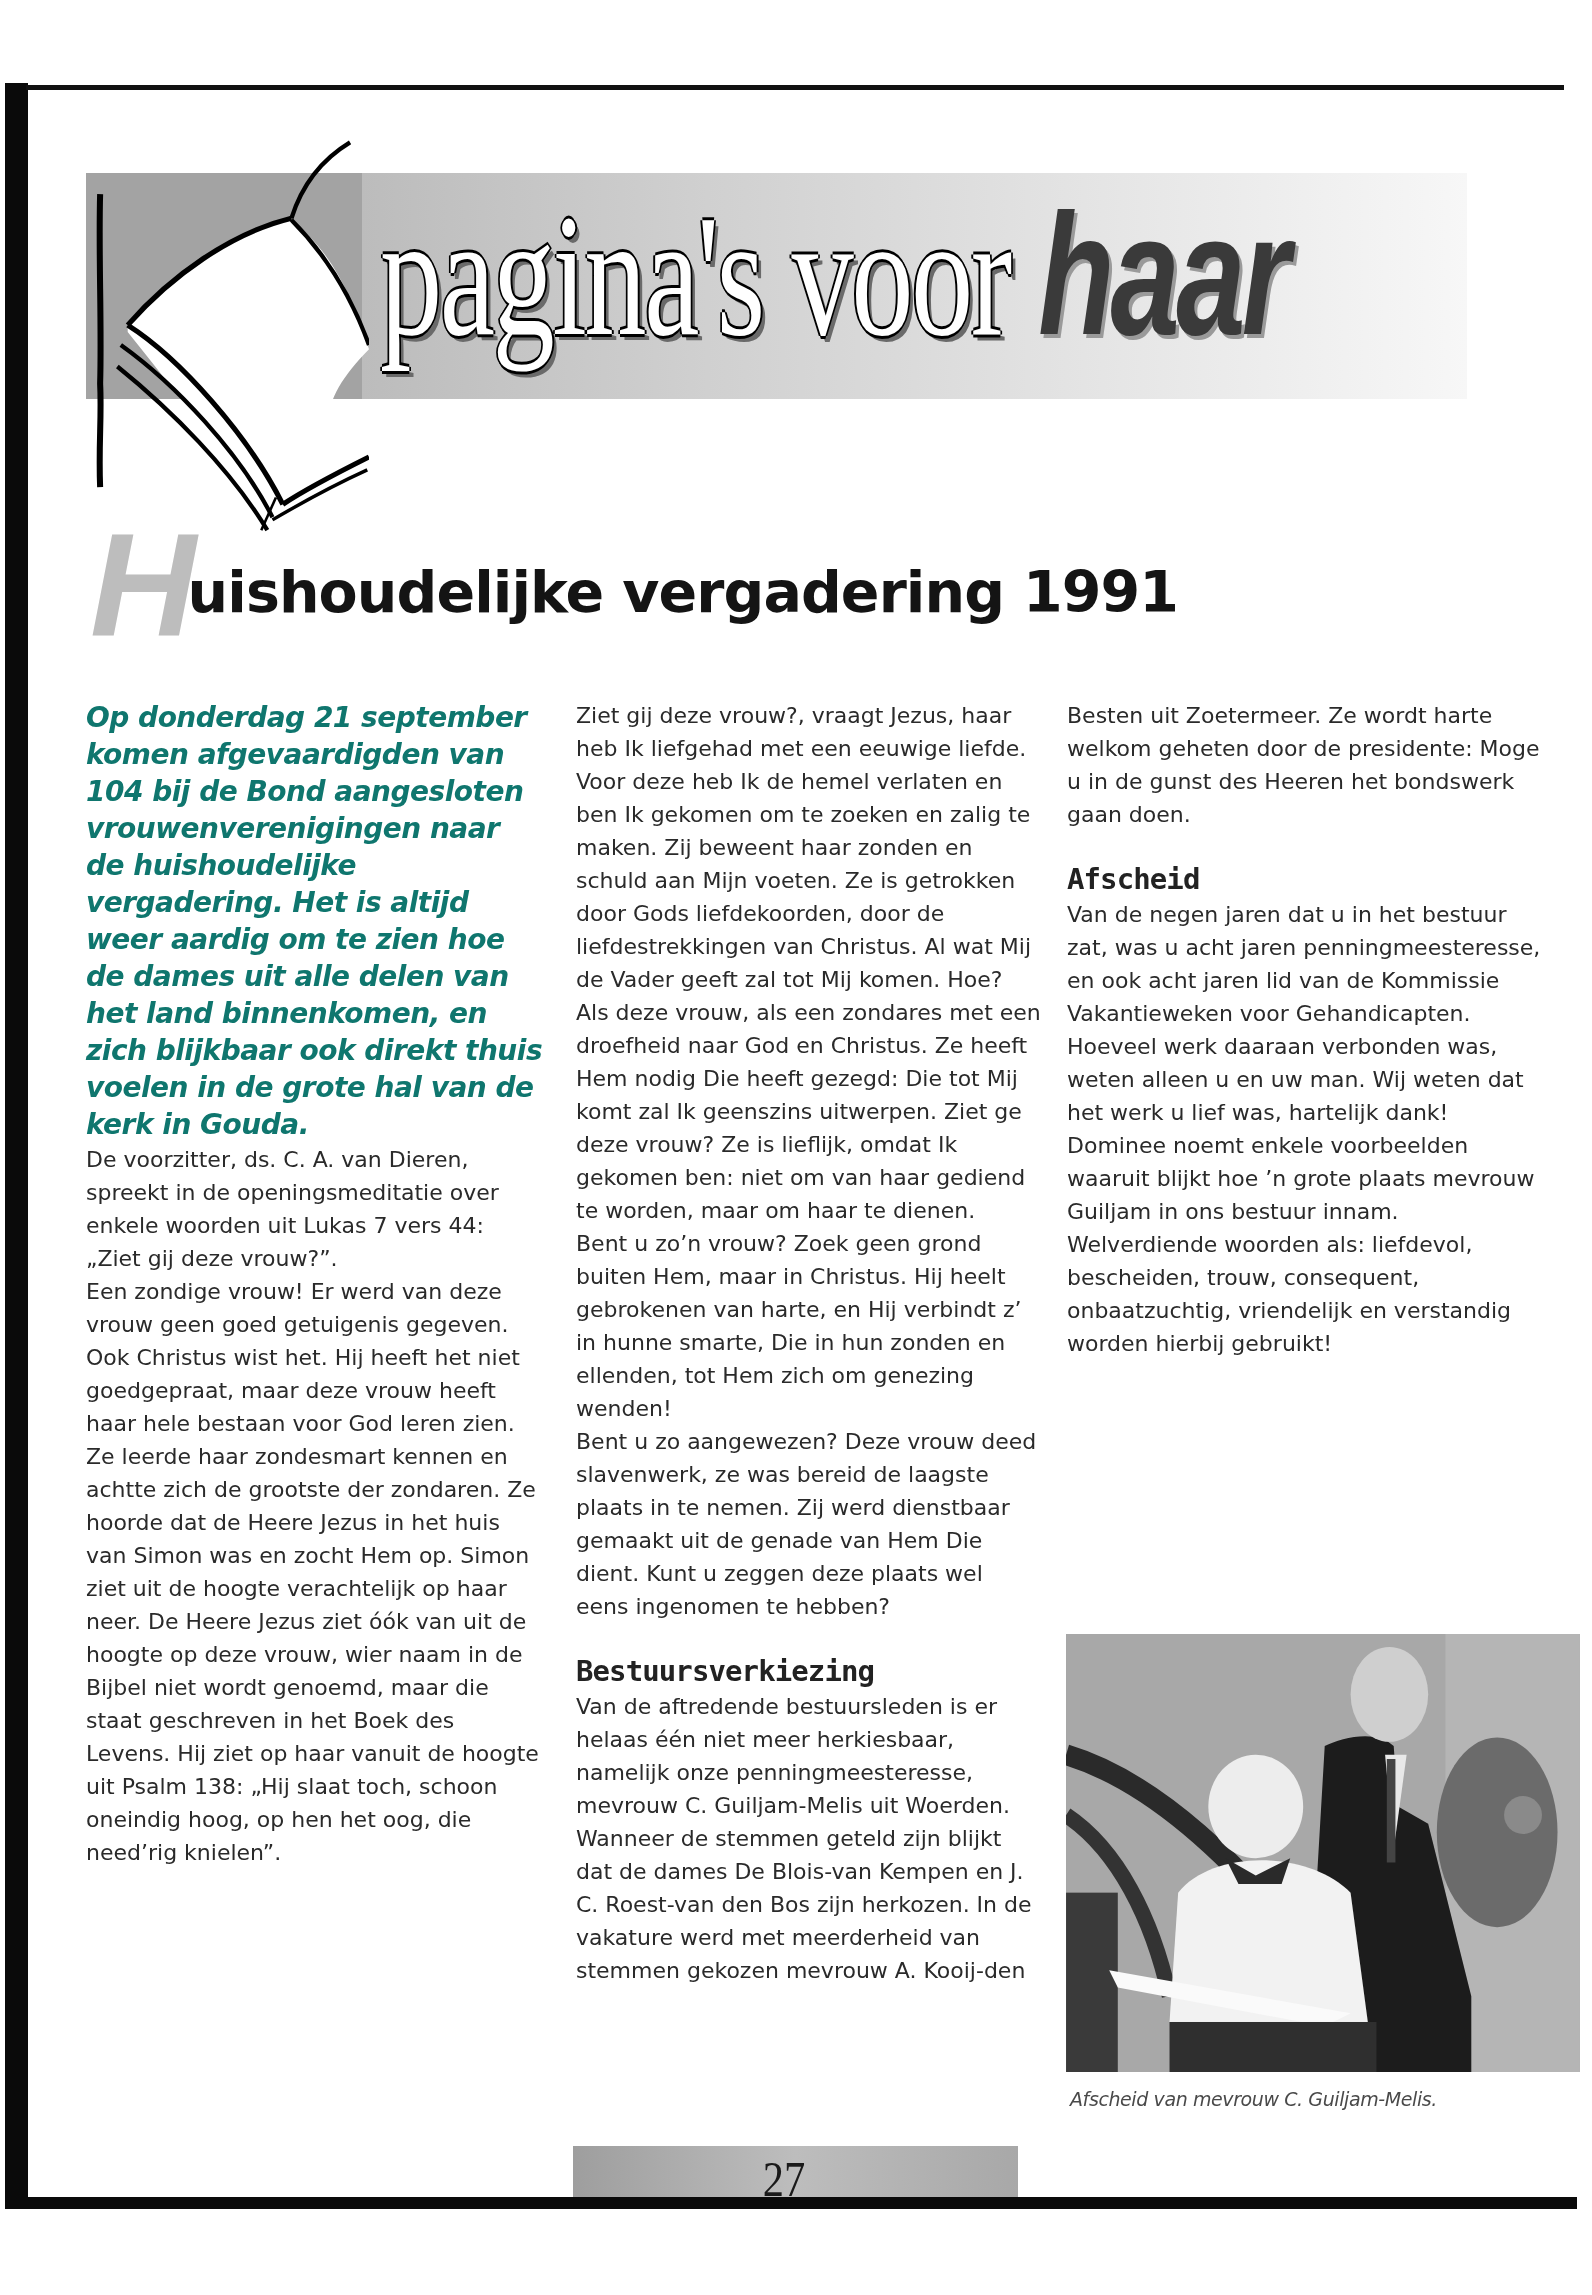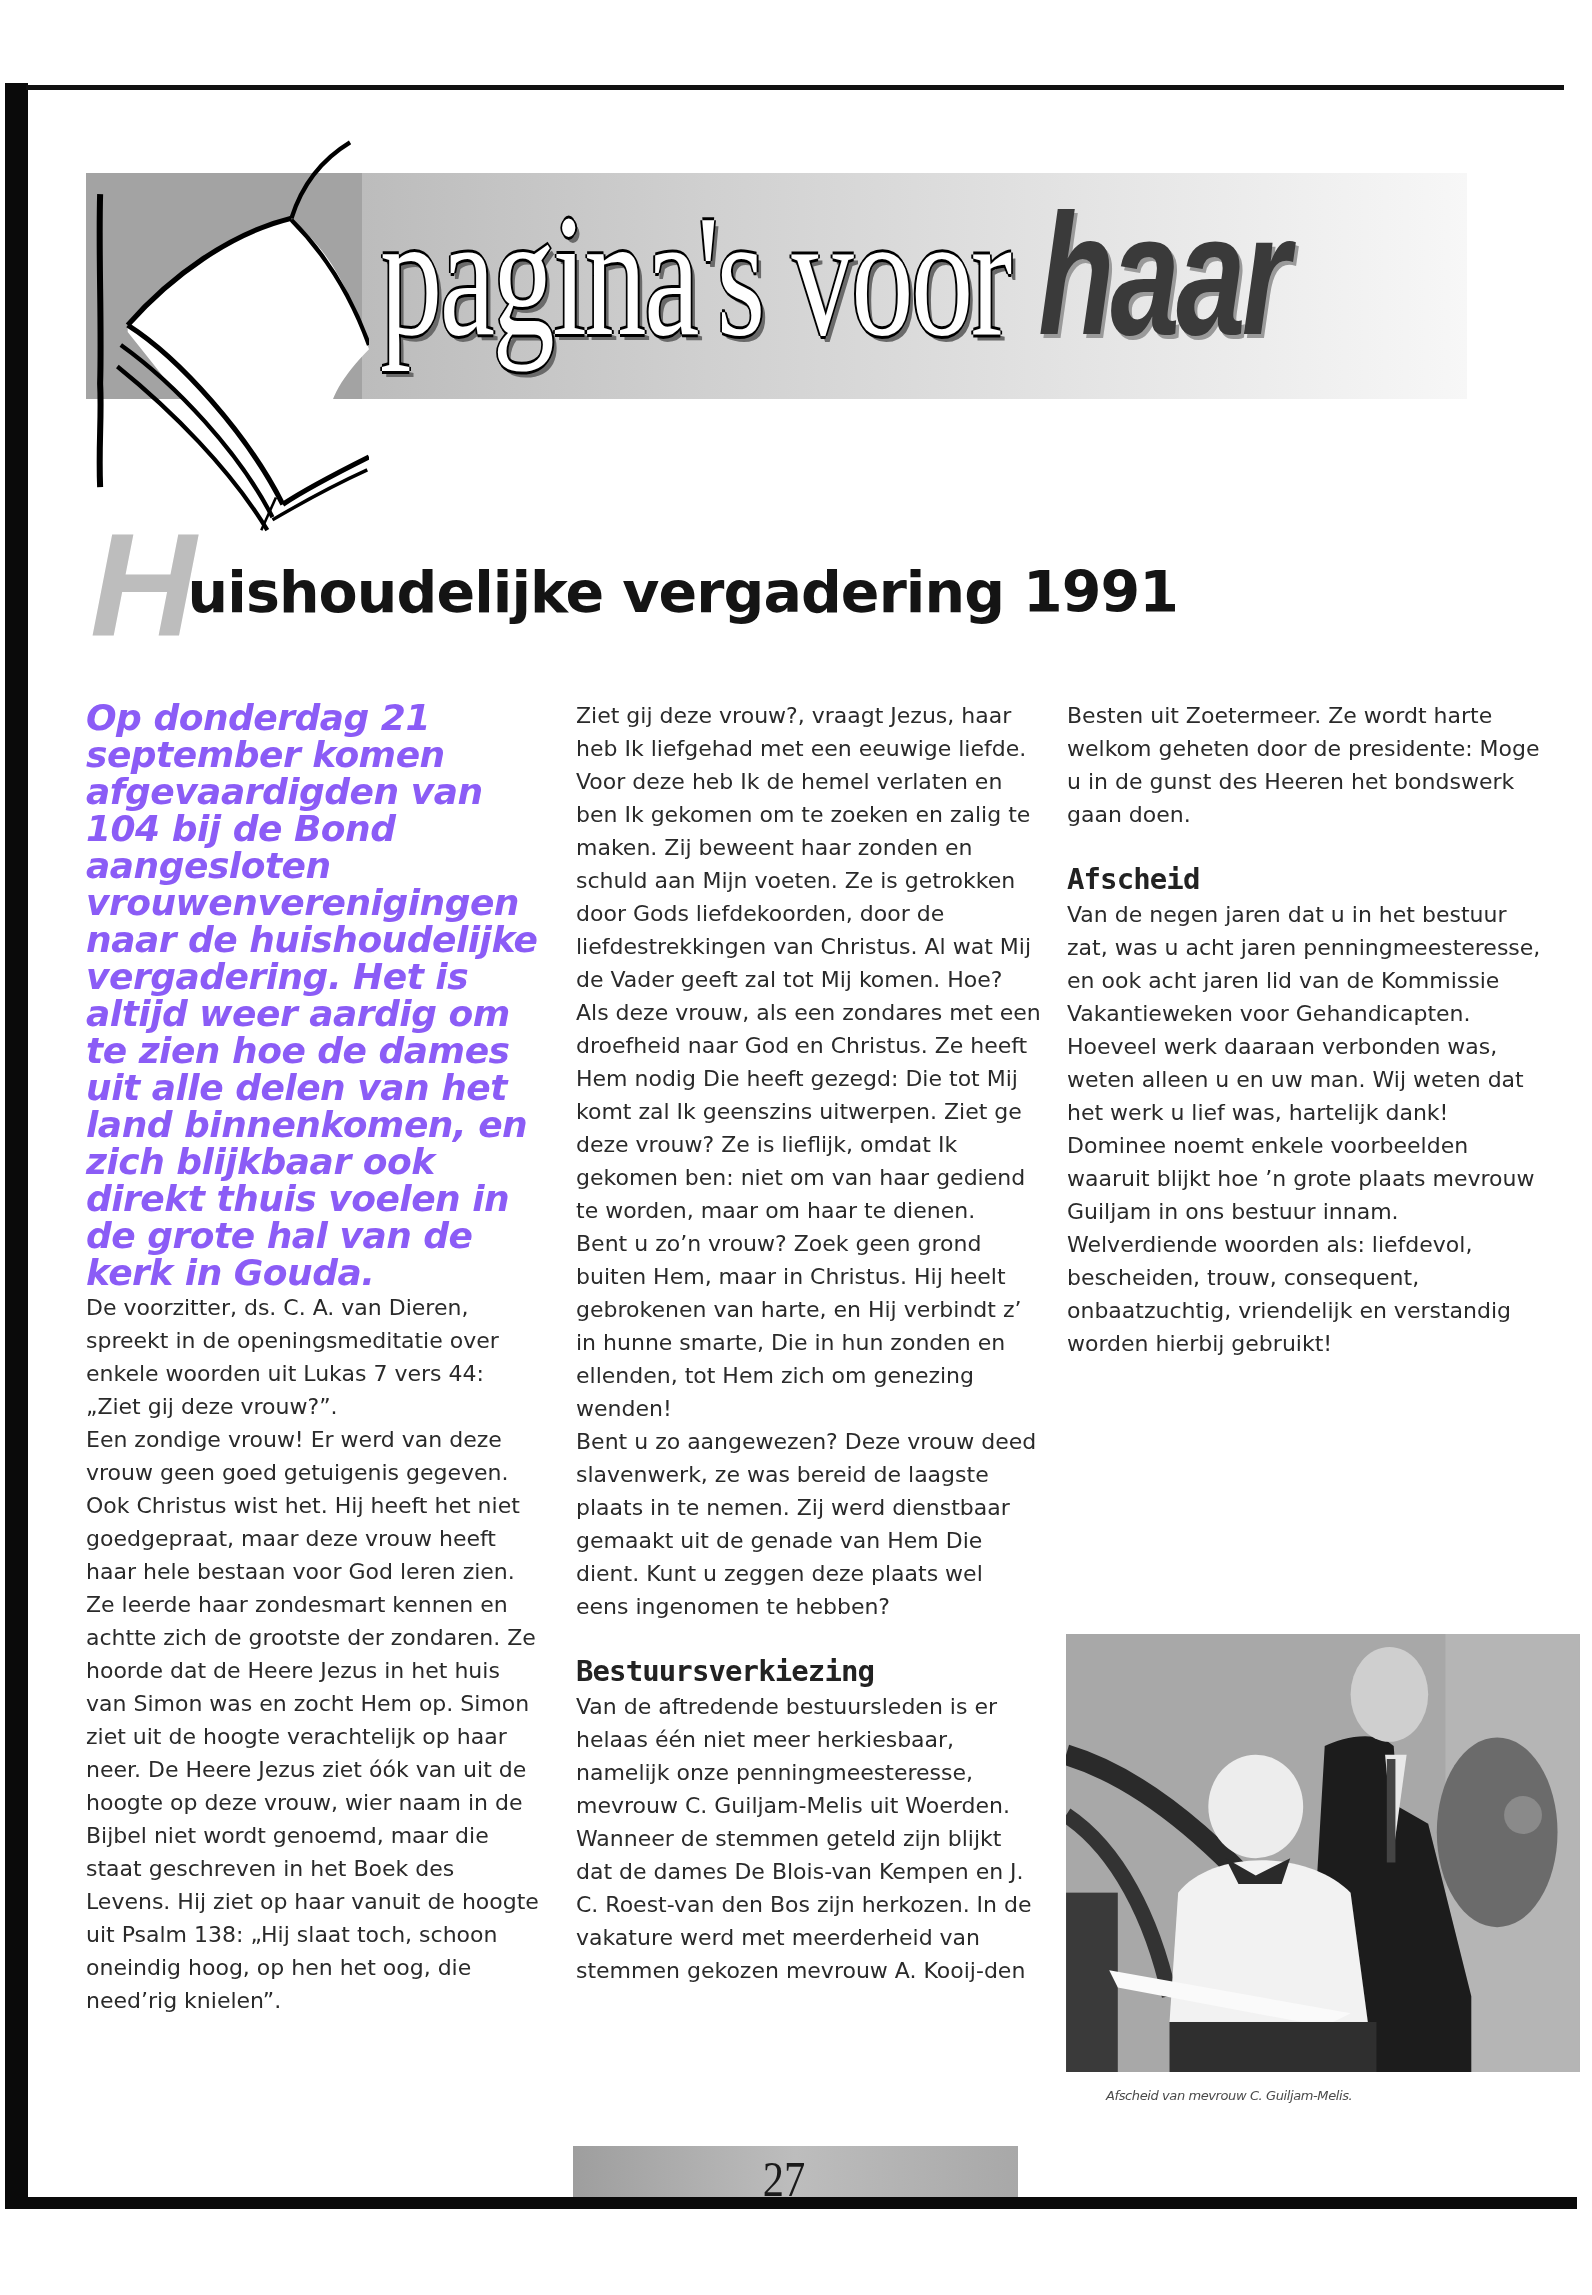--- a/index.html
+++ b/index.html
@@ -24,28 +24,28 @@
   .heading .drop { font-family:"Liberation Sans", sans-serif; font-style:italic; font-weight:bold;
                    font-size:147px; line-height:112px; color:#bdbdbd; vertical-align:bottom; letter-spacing:-8.6px; }
   .heading .rest { font-family:"DejaVu Sans", sans-serif; font-weight:bold; font-size:57px;
                    line-height:95px; color:#141414; letter-spacing:-0.9px; vertical-align:bottom; }
 
   .col { position:absolute; top:699px; font-size:22px; line-height:33px; color:#2a2a2a; }
   .col1 { left:86px; width:457px; }
   .col2 { left:576px; width:466px; }
   .col3 { left:1067px; width:483px; }
   .col p { margin:0; }
-  .lede { font-style:italic; font-weight:bold; font-size:36px; line-height:37px; color:#8b5cf6;
+  .lede { font-style:italic; font-weight:bold; font-size:28px; line-height:37px; color:#0f766e;
           letter-spacing:-0.5px; margin:0; }
   .subhead { font-family:"DejaVu Sans Mono", monospace; font-size:29px; font-weight:bold; line-height:38px;
              margin:29px 0 0 0; color:#222; letter-spacing:-0.9px; }
 
   .photo { position:absolute; left:1066px; top:1634px; width:514px; height:438px; overflow:hidden;
            background:#9a9a9a; }
-  .caption { position:absolute; left:1106px; top:2088px; font-style:italic; font-size:13px; color:#4a4a4a;
+  .caption { position:absolute; left:1070px; top:2088px; font-style:italic; font-size:19px; color:#4a4a4a;
              letter-spacing:-0.4px; }
   .pagenum-box { position:absolute; left:573px; top:2146px; width:445px; height:54px;
                  background:linear-gradient(90deg,#9e9e9e,#bdbdbd 50%,#a8a8a8); }
   .pagenum { position:absolute; left:759px; top:2152px; font-family:"Liberation Serif", serif; font-size:50px;
              line-height:55px; color:#1a1a1a; transform:scaleX(0.85); }
 </style>
 </head>
 <body>
 
 <div class="frame-left"></div>

